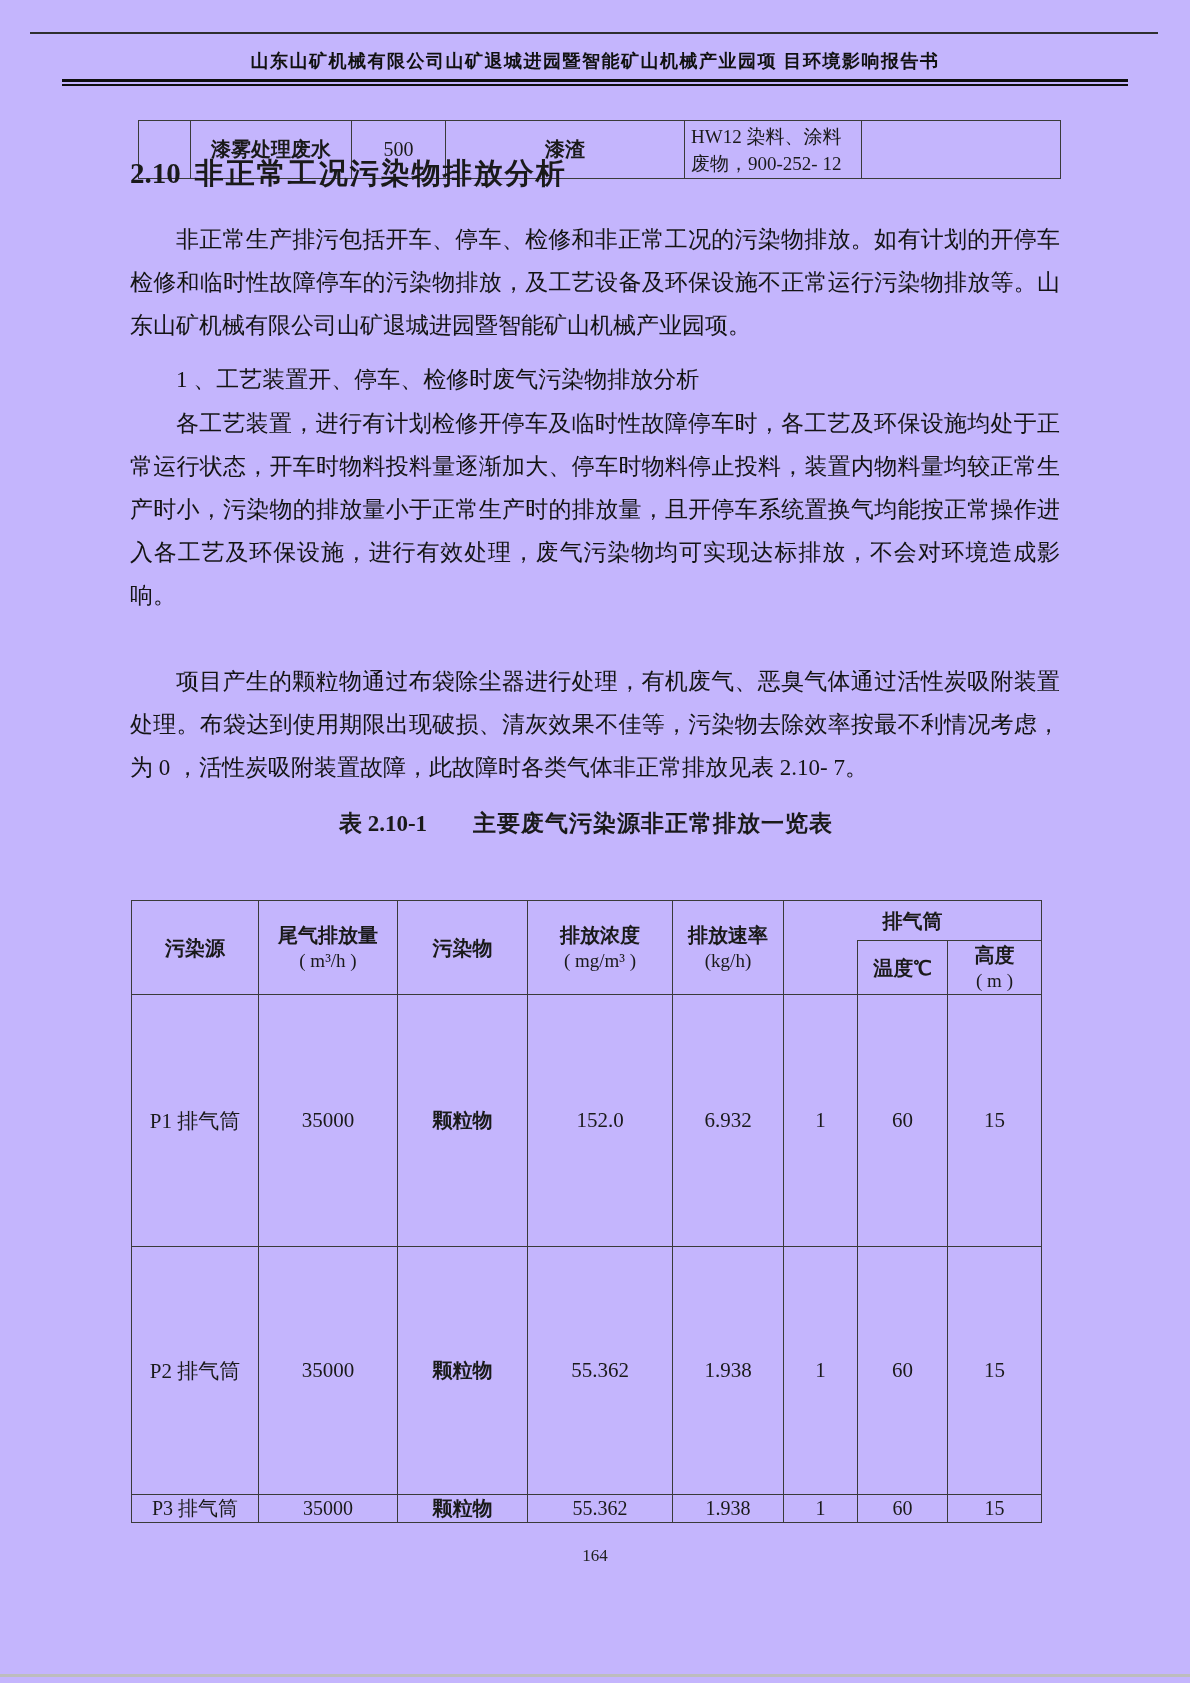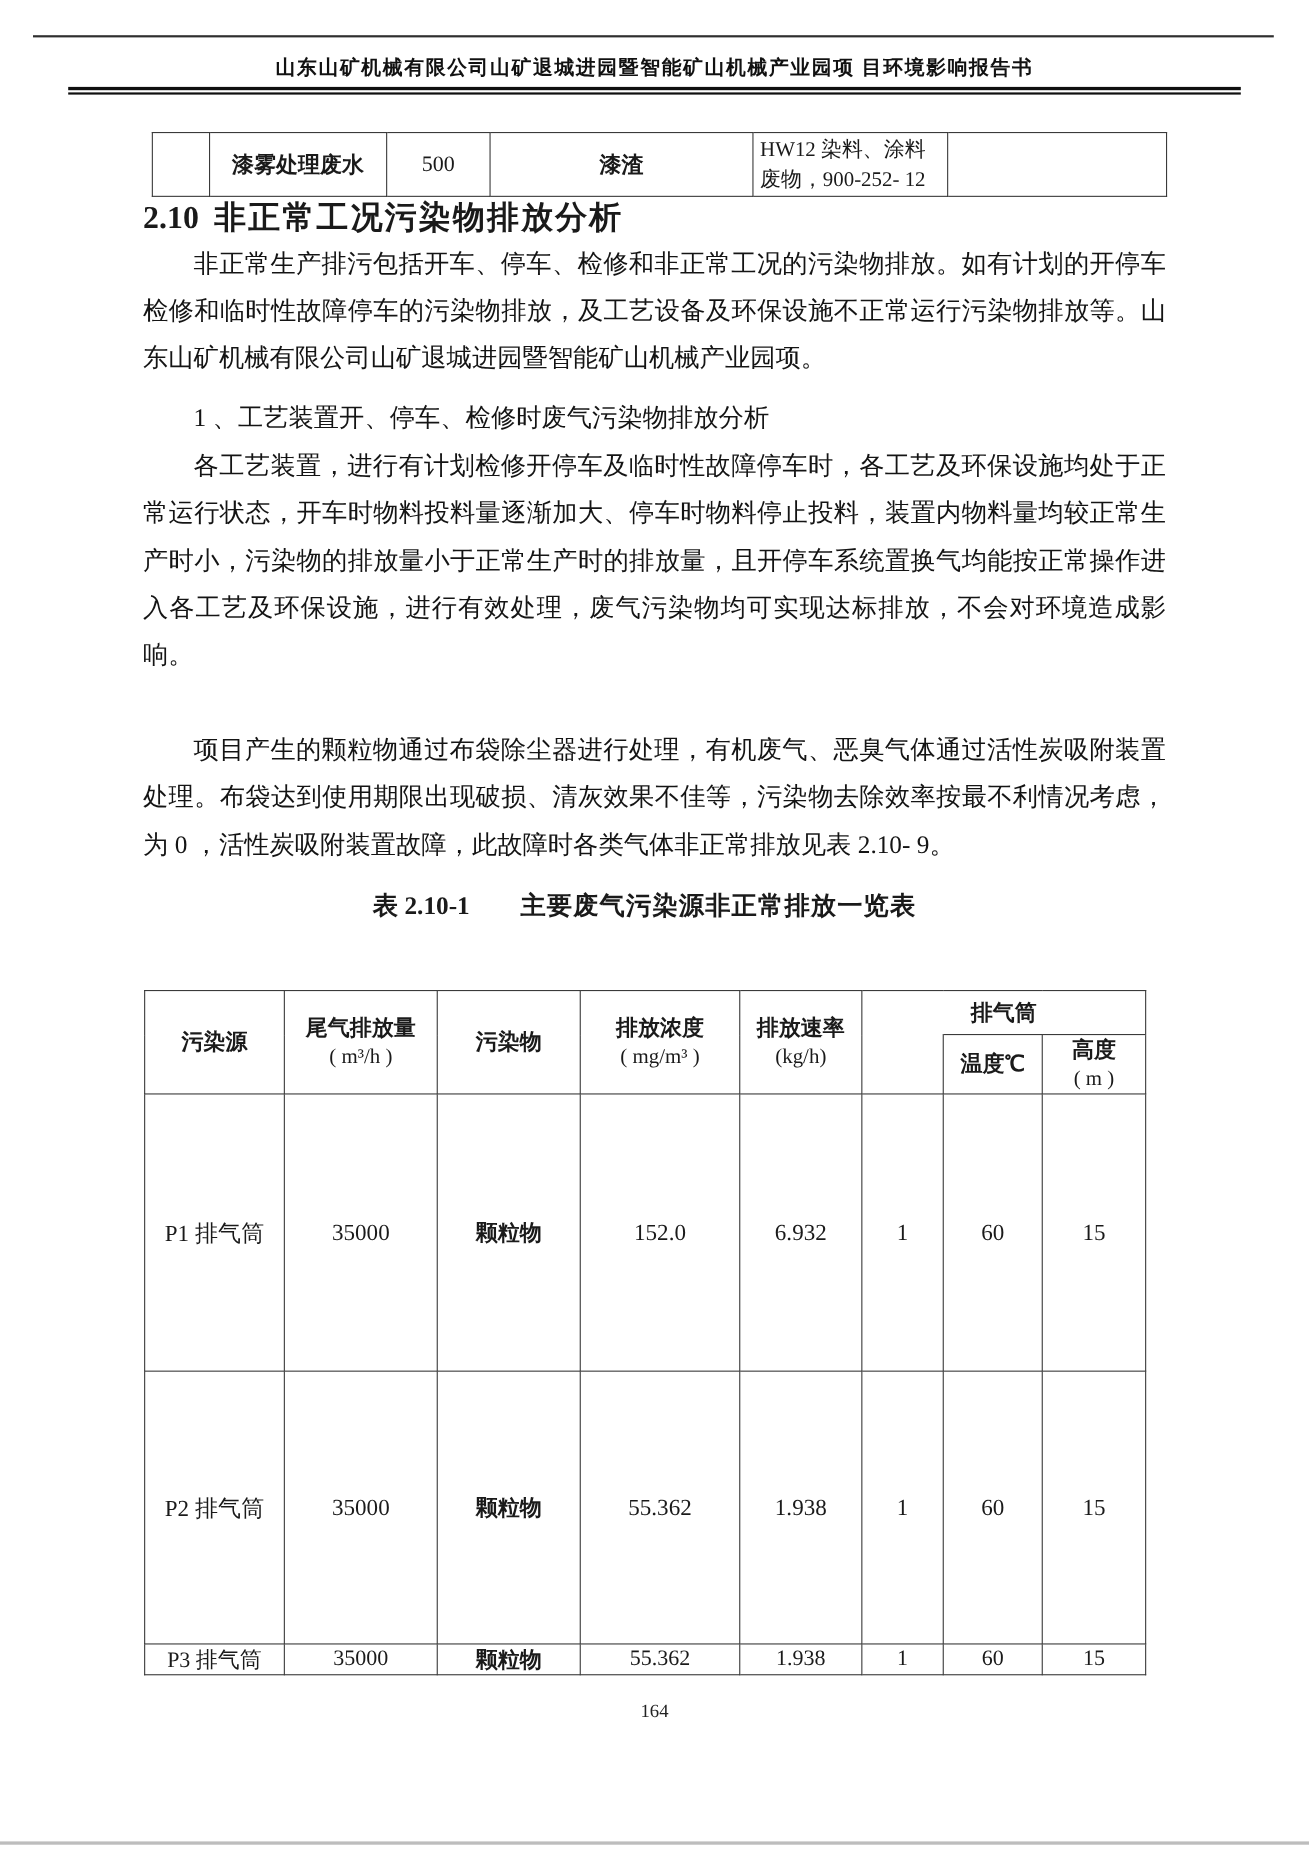--- a/index.html
+++ b/index.html
@@ -1,18 +1,18 @@
 <!DOCTYPE html>
 <html><head>
 <meta charset="utf-8">
 <style>
   html,body { margin:0; padding:0; background:#9a9a9a; }
   .page {
     position:relative; width:1190px; height:1683px; margin:0 auto;
-    background:#ffffff; color:#1a1a1a;
+    background:#c4b5fd; color:#1a1a1a;
     font-family:"Liberation Serif", serif;
     overflow:hidden;
   }
   .topline { position:absolute; left:30px; top:32px; width:1128px; height:2px; background:#2f2f2f; }
   .header-title {
     position:absolute; top:49px; left:0; width:100%; text-align:center;
     font-family:"Liberation Sans", sans-serif; font-weight:bold;
     font-size:18px; letter-spacing:1.5px; color:#111;
   }
   .rule { position:absolute; left:62px; width:1066px; background:#0f0f0f; }
@@ -27,21 +27,21 @@
   .ctable td { border:1.5px solid #3a3a3a; height:55px; text-align:center; vertical-align:middle; overflow:hidden; }
   .cn  { font-family:"Liberation Sans", sans-serif; font-weight:bold; }
   .num { font-family:"Liberation Serif", serif; font-weight:normal; }
   .ctable .cell-cn  { font-size:20px;margin-top:37px; }
   .ctable .cell-num { font-size:20px; }
   .ctable .cell-haz {
     font-size:19px; text-align:left; padding:2px 4px 0 6px;
     line-height:27px; white-space:pre-line; vertical-align:top;
   }
 
-  .section-heading { position:absolute; left:130px; top:178px; font-size:29px; font-weight:bold; white-space:nowrap; }
+  .section-heading { position:absolute; left:130px; top:154px; font-size:29px; font-weight:bold; white-space:nowrap; }
   .section-heading .h-num { font-family:"Liberation Serif", serif; margin-right:14px; }
   .section-heading .h-txt { font-family:"Liberation Sans", sans-serif; letter-spacing:2px; }
 
   .body-block {
     position:absolute; left:130px; width:930px;
     font-size:23px; line-height:43px; text-align:justify;
     text-indent:2em; color:#141414;
   }
   .b-p1 { top:218px; }
   .b-i1 { top:358px; white-space:nowrap; text-align:left; }
@@ -112,21 +112,21 @@
   </tbody>
     </table>
 
   <div class="section-heading">
     <span class="h-num">2.10</span><span class="h-txt">非正常工况污染物排放分析</span>
   </div>
 
   <div class="body-block b-p1">非正常生产排污包括开车、停车、检修和非正常工况的污染物排放。如有计划的开停车检修和临时性故障停车的污染物排放，及工艺设备及环保设施不正常运行污染物排放等。山东山矿机械有限公司山矿退城进园暨智能矿山机械产业园项。</div>
   <div class="body-block b-i1">1 、工艺装置开、停车、检修时废气污染物排放分析</div>
   <div class="body-block b-p2">各工艺装置，进行有计划检修开停车及临时性故障停车时，各工艺及环保设施均处于正常运行状态，开车时物料投料量逐渐加大、停车时物料停止投料，装置内物料量均较正常生产时小，污染物的排放量小于正常生产时的排放量，且开停车系统置换气均能按正常操作进入各工艺及环保设施，进行有效处理，废气污染物均可实现达标排放，不会对环境造成影响。</div>
-  <div class="body-block b-p3">项目产生的颗粒物通过布袋除尘器进行处理，有机废气、恶臭气体通过活性炭吸附装置处理。布袋达到使用期限出现破损、清灰效果不佳等，污染物去除效率按最不利情况考虑，为 0 ，活性炭吸附装置故障，此故障时各类气体非正常排放见表 2.10- 9。</div>
+  <div class="body-block b-p3">项目产生的颗粒物通过布袋除尘器进行处理，有机废气、恶臭气体通过活性炭吸附装置处理。布袋达到使用期限出现破损、清灰效果不佳等，污染物去除效率按最不利情况考虑，为 0 ，活性炭吸附装置故障，此故障时各类气体非正常排放见表 2.10- 7。</div>
 
   <div class="tcaption">
     <span class="cap-label">表 2.10-1</span><span class="cap-title">主要废气污染源非正常排放一览表</span>
   </div>
 
   <table class="etable">
     <colgroup>
       <col style="width:127px">
         <col style="width:139px">
         <col style="width:130px">

